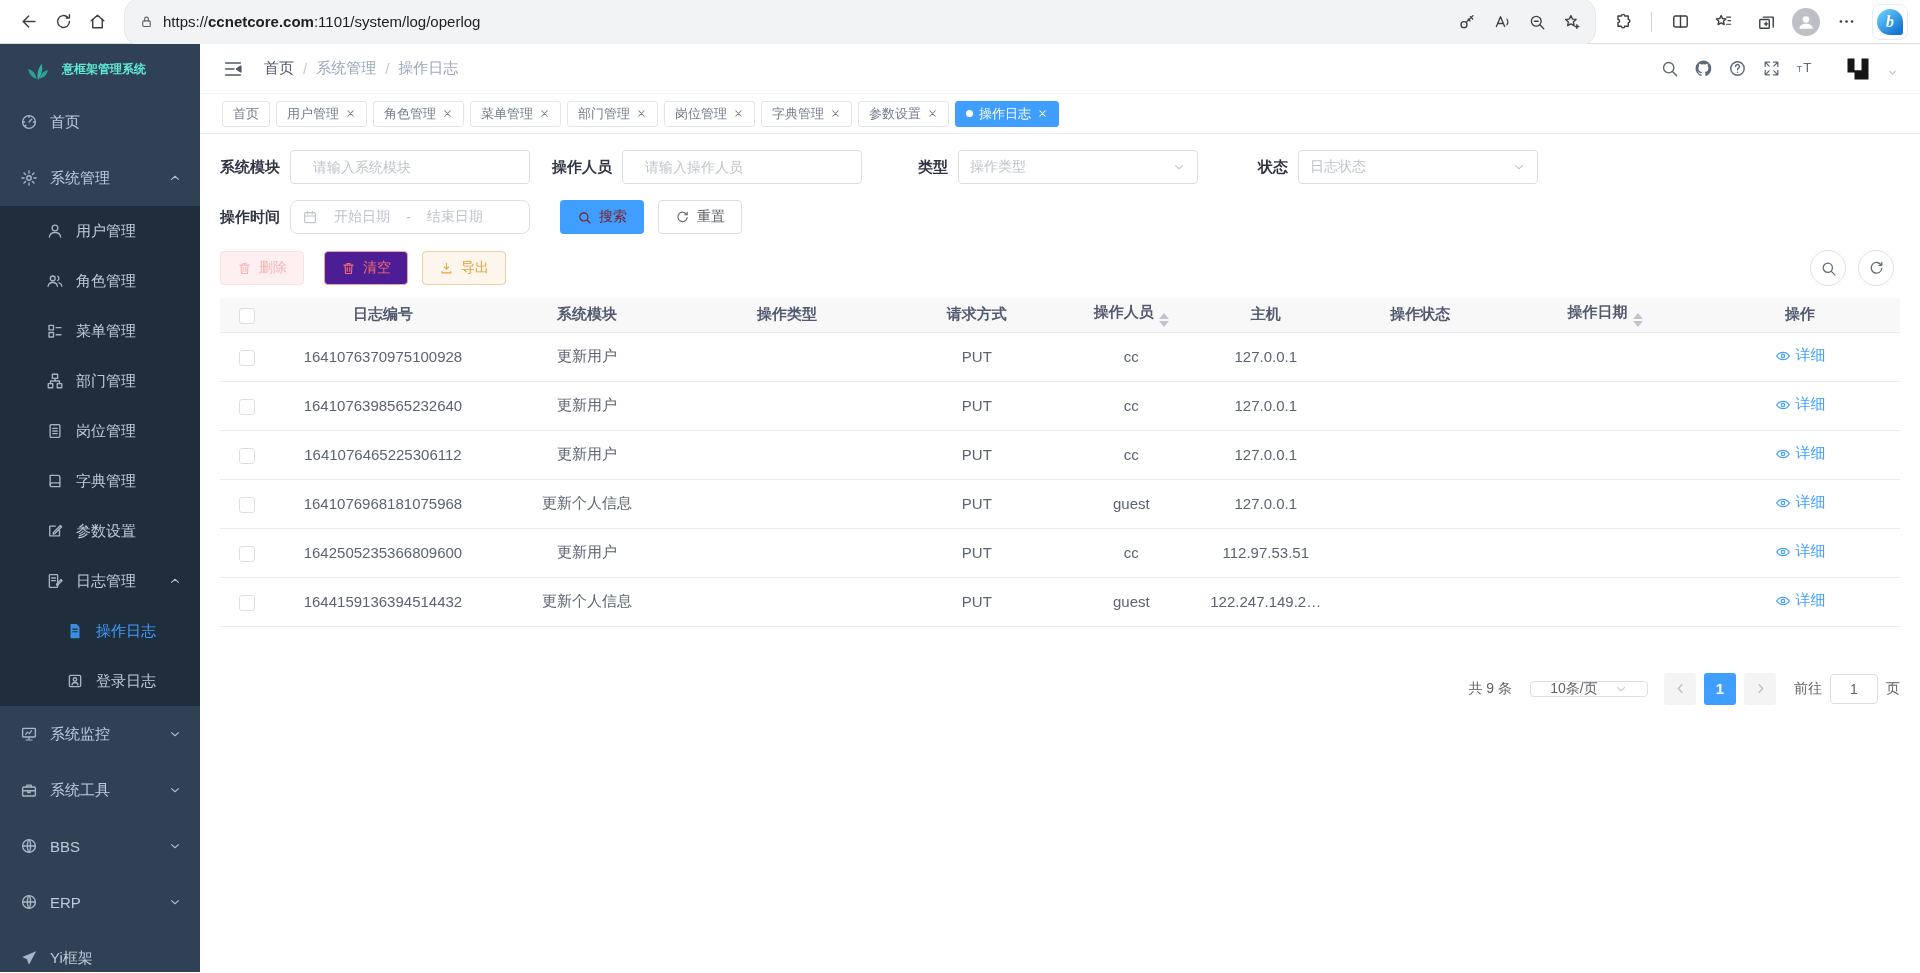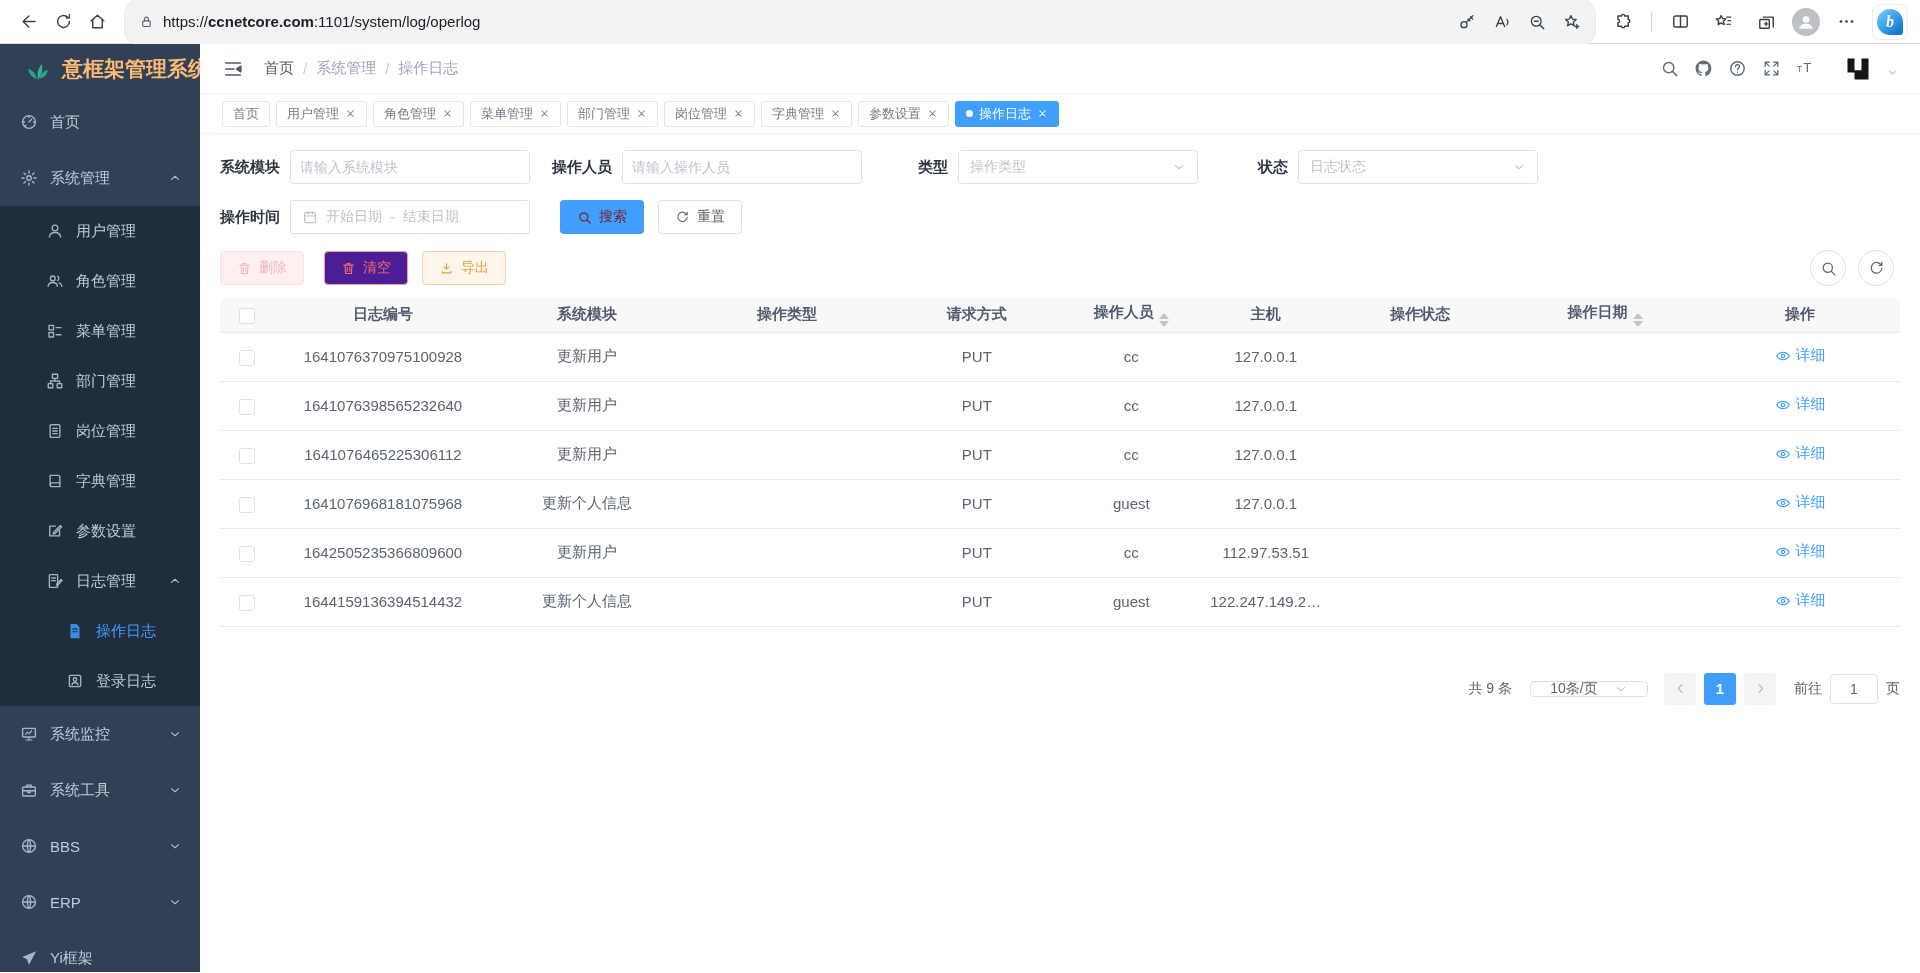--- a/index.html
+++ b/index.html
@@ -23,21 +23,21 @@
   .profile-avatar{width:28px;height:28px;border-radius:50%;background:#bdc1c6;display:flex;align-items:center;justify-content:center;color:#fff;cursor:pointer}
   .profile-avatar .i{width:20px;height:20px}
   .bing-badge{width:36px;height:36px;border-radius:8px;background:#fff;border:1px solid #e4eef8;display:flex;align-items:center;justify-content:center;cursor:pointer}
   .bing-bubble{width:26px;height:26px;border-radius:50% 50% 12% 50%;background:linear-gradient(140deg,#6cd0ff 5%,#1478d4 85%);display:flex;align-items:center;justify-content:center;color:#fff;font-weight:700;font-style:italic;font-size:16px;font-family:"Liberation Serif",serif}
 
   
   .app{display:flex;height:928px}
   .sidebar{width:200px;flex:none;background:#304156;color:#bfcbd9;overflow:hidden}
   .logo{height:50px;display:flex;align-items:center;padding-left:24px;gap:10px;cursor:pointer}
   .logo .i{width:28px;height:28px;color:#2eb398}
-  .logo-title{color:#fdba74;font-weight:700;font-size:21px;white-space:nowrap}
+  .logo-title{color:#5eead4;font-weight:700;font-size:12px;white-space:nowrap}
   .menu-item{display:flex;align-items:center;height:56px;padding:0 20px;position:relative;cursor:pointer;font-size:15px;white-space:nowrap}
   .menu-item .mi-icon{width:18px;height:18px;margin-right:12px;opacity:.85}
   .menu-item.lv2,.menu-item.lv3{background:#1f2d3d;height:50px}
   .menu-item.lv2{padding-left:46px}
   .menu-item.lv3{padding-left:66px}
   .menu-item.active{color:#409eff}
   .mi-chevron{position:absolute;right:18px;width:14px;height:14px;opacity:.9}
 
   .main{flex:1;min-width:0;display:flex;flex-direction:column;background:#fff}
 
@@ -58,25 +58,25 @@
   .tab{height:26px;display:inline-flex;align-items:center;padding:0 10px;border:1px solid #e2e5ea;border-radius:3px;font-size:13px;color:#737d8c;background:#fff;gap:6px;cursor:pointer;white-space:nowrap}
   .tab.active{background:#409eff;border-color:#409eff;color:#fff}
   .tab-dot{width:7px;height:7px;border-radius:50%;background:#fff}
   .tab-close{width:11px;height:11px}
 
   
   .content{flex:1;padding:16px 20px 0;min-width:0}
   .filter-row{display:flex;align-items:center;margin-bottom:16px}
   .f-label{font-size:15px;font-weight:700;color:#2f3542;margin-right:10px;white-space:nowrap}
   .ml22{margin-left:22px}.ml56{margin-left:56px}.ml60{margin-left:60px}
-  .f-input{width:240px;height:34px;border:1px solid #dcdfe6;border-radius:4px;padding:0 9px;font-size:14px;color:#606266;outline:none;background:#fff;font-family:inherit}
+  .f-input{width:240px;height:34px;border:1px solid #dcdfe6;border-radius:4px;padding:0 22px;font-size:14px;color:#606266;outline:none;background:#fff;font-family:inherit}
   .f-input::placeholder{color:#bfc4cc}
   .f-select{width:240px;height:34px;border:1px solid #dcdfe6;border-radius:4px;display:flex;align-items:center;justify-content:space-between;padding:0 11px;color:#bfc4cc;font-size:14px;background:#fff;cursor:pointer}
   .sel-chev{width:14px;height:14px;color:#c0c4cc}
-  .date-input{width:240px;height:34px;border:1px solid #dcdfe6;border-radius:3px;display:flex;align-items:center;padding:0 11px;color:#bfc4cc;font-size:14px;background:#fff;gap:8px;cursor:pointer}
+  .date-input{width:240px;height:34px;border:1px solid #dcdfe6;border-radius:8px;display:flex;align-items:center;padding:0 11px;color:#bfc4cc;font-size:14px;background:#fff;gap:16px;cursor:pointer}
   .date-input .cal{width:16px;height:16px;color:#c0c4cc}
   .date-sep{color:#bfc4cc}
 
   .btn{height:34px;border-radius:4px;display:inline-flex;align-items:center;justify-content:center;gap:7px;font-size:14px;padding:0 16px;cursor:pointer;border:1px solid transparent;background:#fff;font-family:inherit}
   .btn .i{width:15px;height:15px}
   .btn-search{background:#409eff;color:#7f1d1d;margin-left:30px}
   .btn-reset{border-color:#dcdfe6;color:#606266;margin-left:14px}
   .btn-delete{background:#fef0f0;border-color:#fce0e0;color:#f5b6b6;cursor:not-allowed}
   .btn-clear{background:#4c1d95;border-color:#f2a2a2;color:#f56c6c;margin-left:20px}
   .btn-export{background:#fdf6ec;border-color:#eecf9d;color:#e6a23c;margin-left:14px}

